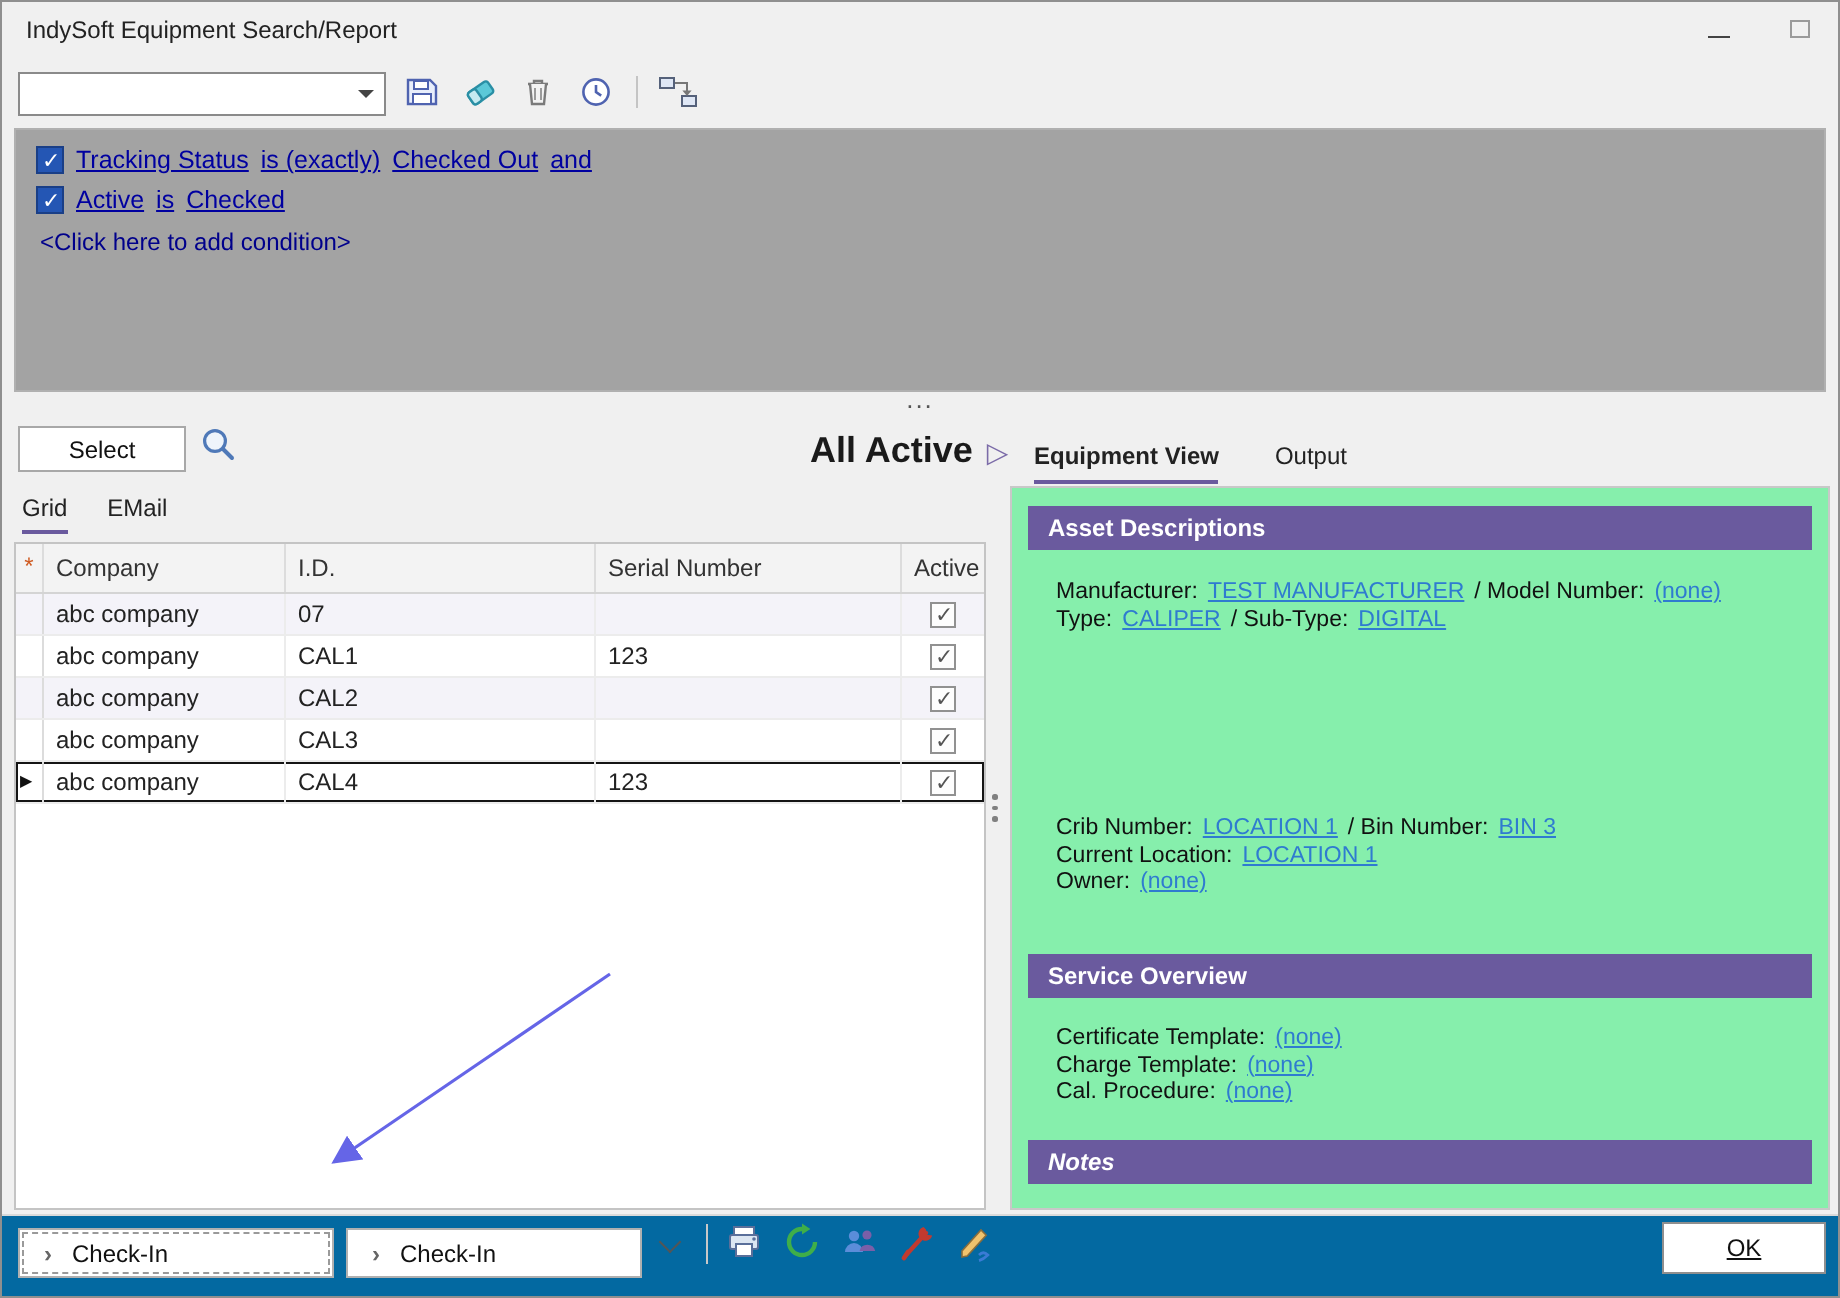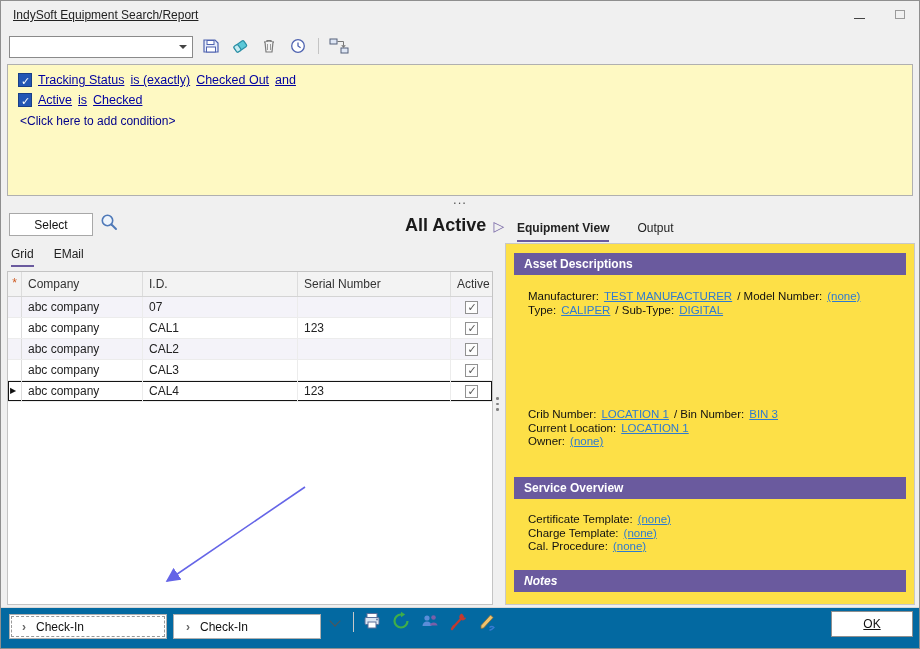--- a/index.html
+++ b/index.html
@@ -2,36 +2,36 @@
 <html><head>
 <meta charset="utf-8">
 <style>
   html,body{margin:0;padding:0;background:#e8e8e8;}
   *{box-sizing:border-box;}
   .window{position:relative;width:920px;height:649px;background:#f0f0f0;border:1px solid #8f8f8f;
     font-family:"Liberation Sans","DejaVu Sans",sans-serif;font-size:12px;color:#1a1a1a;overflow:hidden;}
 
   
   .titlebar{position:absolute;left:0;top:0;right:0;height:28px;background:#f0f0f0;}
-  .title{position:absolute;left:12px;top:7px;font-size:12px;color:#222;text-decoration:underline;}
+  .title{position:absolute;left:12px;top:7px;font-size:12px;color:#222;}
   .winbtns{position:absolute;right:14px;top:0;height:28px;display:flex;align-items:center;gap:30px;}
   .glyph-min{display:inline-block;width:11px;height:1px;background:#444;}
   .glyph-max{display:inline-block;width:10px;height:9px;border:1px solid #9a9a9a;}
 
   
   .combo{position:absolute;left:8px;top:35px;width:184px;height:22px;background:#fff;border:1px solid #8a8a8a;}
   .combo-value{position:absolute;left:6px;top:3px;}
   .combo-arrow{position:absolute;right:0;top:0;width:18px;height:20px;}
   .combo-arrow::after{content:"";position:absolute;right:5px;top:8px;border:4px solid transparent;border-top-color:#444;}
   .tb-icons{position:absolute;left:198px;top:33px;display:flex;align-items:center;gap:5px;height:24px;}
   .tbtn{width:24px;height:24px;display:flex;align-items:center;justify-content:center;}
   .tb-sep{width:1px;height:16px;background:#c4c4c4;margin:0 3px;}
 
   
-  .cond-panel{position:absolute;left:6px;top:63px;width:906px;height:132px;background:#fef9c3;border:1px solid #b0b0b0;}
+  .cond-panel{position:absolute;left:6px;top:63px;width:906px;height:132px;background:#a3a3a3;border:1px solid #b0b0b0;}
   .cond-row{position:absolute;left:10px;display:flex;align-items:center;gap:6px;height:16px;}
   .cond-row.r1{top:7px;} .cond-row.r2{top:27px;}
   .cbx{width:14px;height:14px;background:#2456b4;border:1px solid #1a3f87;position:relative;flex:none;}
   .cbx::after{content:"✓";color:#fff;font-size:11px;position:absolute;left:2px;top:0;line-height:14px;}
   .cond-link{color:#0000a0;text-decoration:underline;font-size:12.5px;cursor:pointer;}
   .cond-add{position:absolute;left:12px;top:49px;color:#00008b;font-size:12px;cursor:pointer;}
 
   
   .h-split{position:absolute;left:0;right:0;top:196px;height:9px;text-align:center;color:#555;font-size:13px;line-height:5px;letter-spacing:1px;}
   .v-split{position:absolute;left:494px;top:396px;display:flex;flex-direction:column;gap:3px;align-items:center;width:5px;}
@@ -65,21 +65,21 @@
   .g-row.sel{background:#fff;box-shadow:inset 0 0 0 1px #141414;}
   .g-row.sel .g-gutter::after{content:"▶";font-size:8px;color:#111;position:absolute;left:2px;top:5px;}
 
   
   .anno{position:absolute;left:0;top:0;width:920px;height:649px;pointer-events:none;}
 
   
   .right-tabs{position:absolute;left:516px;top:220px;display:flex;gap:28px;}
   .rtab{font-size:12px;color:#222;padding-bottom:5px;cursor:pointer;}
   .rtab.active{font-weight:bold;border-bottom:2px solid #6a5a9e;}
-  .equip-panel{position:absolute;left:504px;top:242px;width:410px;height:362px;background:#fde047;border:1px solid #c8c8c8;overflow:hidden;}
+  .equip-panel{position:absolute;left:504px;top:242px;width:410px;height:362px;background:#86efac;border:1px solid #c8c8c8;overflow:hidden;}
   .sec-bar{position:absolute;left:8px;right:8px;height:22px;background:#6a5a9e;color:#fff;font-weight:bold;font-size:12px;
     line-height:22px;padding-left:10px;}
   .sec1{top:9px;} .sec2{top:128px;} .sec3{top:233px;} .sec4{top:326px;font-style:italic;}
   .sec-lines{position:absolute;left:22px;right:10px;font-size:11.5px;line-height:13.5px;color:#111;}
   .ln1{top:46px;} .ln2{top:164px;} .ln3{top:269px;}
   .lbl{margin-right:5px;}
   .lnk{color:#2f7bd0;text-decoration:underline;margin-right:5px;cursor:pointer;}
 
   
   .bottombar{position:absolute;left:0;right:0;top:606px;height:43px;background:#0369a1;border-top:1px solid #dadada;}

